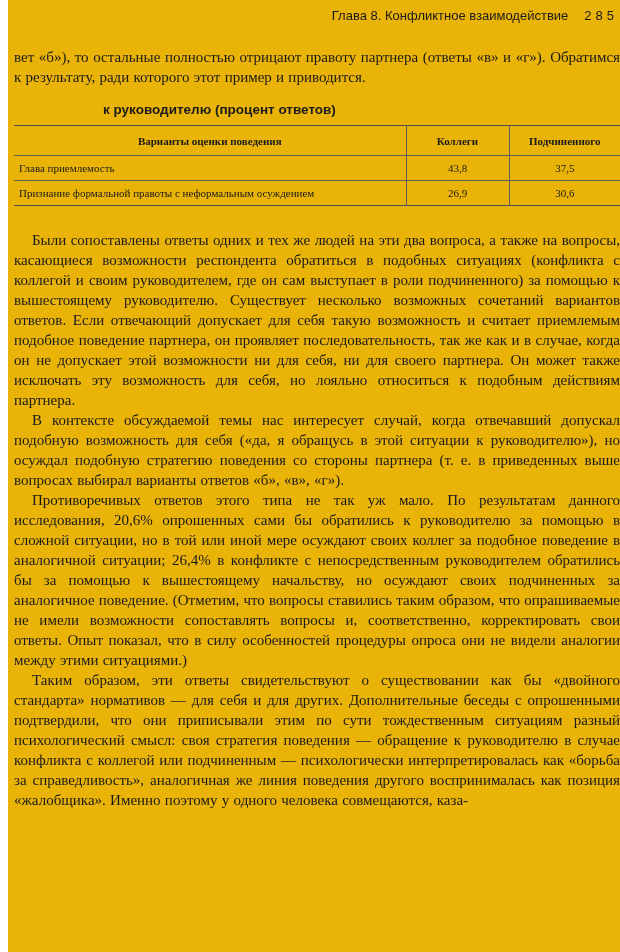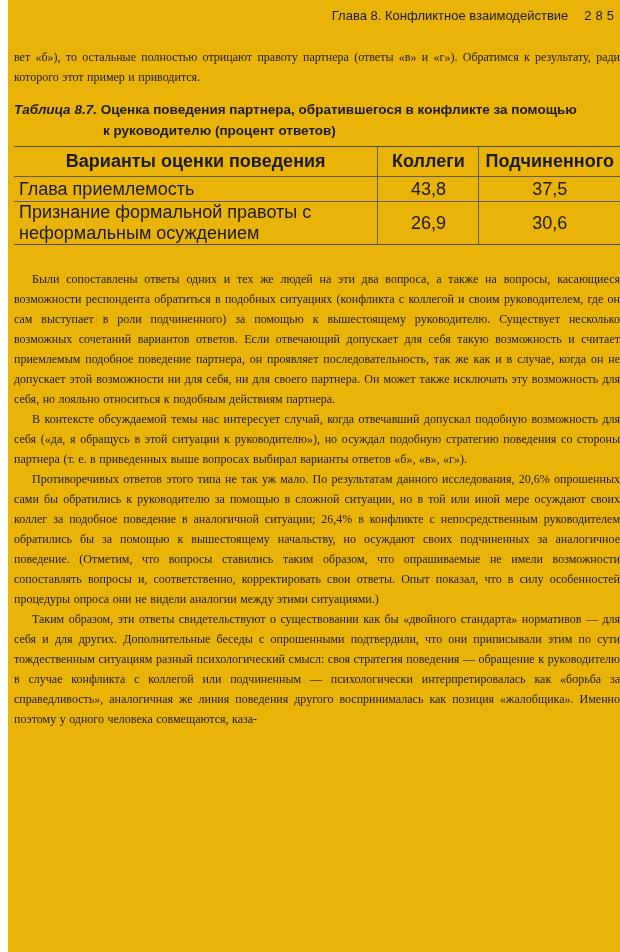--- a/index.html
+++ b/index.html
@@ -25,21 +25,21 @@
     margin-bottom: 24px;
     white-space: nowrap;
   }
   .running-header .page-num {
     margin-left: 16px;
     letter-spacing: 4px;
   }
   
   p.body {
     margin: 0;
-    font-size: 12px;
+    font-size: 15px;
     line-height: 20px;
     text-align: justify;
     hyphens: auto;
     -webkit-hyphens: auto;
     word-spacing: 0.5px;
   }
   p.body.indent { text-indent: 18px; }
   
   .table-caption {
     font-family: "Liberation Sans", "DejaVu Sans", sans-serif;
@@ -48,22 +48,22 @@
     line-height: 21px;
     margin-top: 12px;
     margin-bottom: 5px;
   }
   .table-caption .cap-label { font-style: italic; }
   .table-caption .cap-line2 { padding-left: 89px; }
   
   table.results {
     width: 100%;
     border-collapse: collapse;
-    font-family: Liberation Sans, sans-serif;
-    font-size: 18px;
+    font-family: Liberation Serif, serif;
+    font-size: 11px;
     color: #1b1b1b;
     border-top: 1px solid #4c4c4c;
     border-bottom: 1px solid #4c4c4c;
     margin-bottom: 24px;
   }
   table.results th, table.results td {
     border-top: 1px solid #5d5d5d;
     padding: 0 6px;
     box-sizing: border-box;
   }
@@ -87,21 +87,20 @@
 
 <div class="page">
 
   <div class="running-header">
     <span>Глава 8. Конфликтное взаимодействие</span><span class="page-num">285</span>
   </div>
 
   <p class="body">вет «б»), то остальные полностью отрицают правоту партнера (ответы «в» и «г»). Обратимся к результату, ради которого этот пример и приводится.</p>
 
   <div class="table-caption">
-    <div><span class="cap-label">Таблица 8.7.</span> <span>Оценка поведения партнера, обратившегося в конфликте за помощью</span></div>
     <div class="cap-line2">к руководителю (процент ответов)</div>
   </div>
 
   <table class="results">
     <colgroup>
       <col class="c-label">
         <col class="c-num1">
         <col class="c-num2">
     </colgroup>
     <thead>

